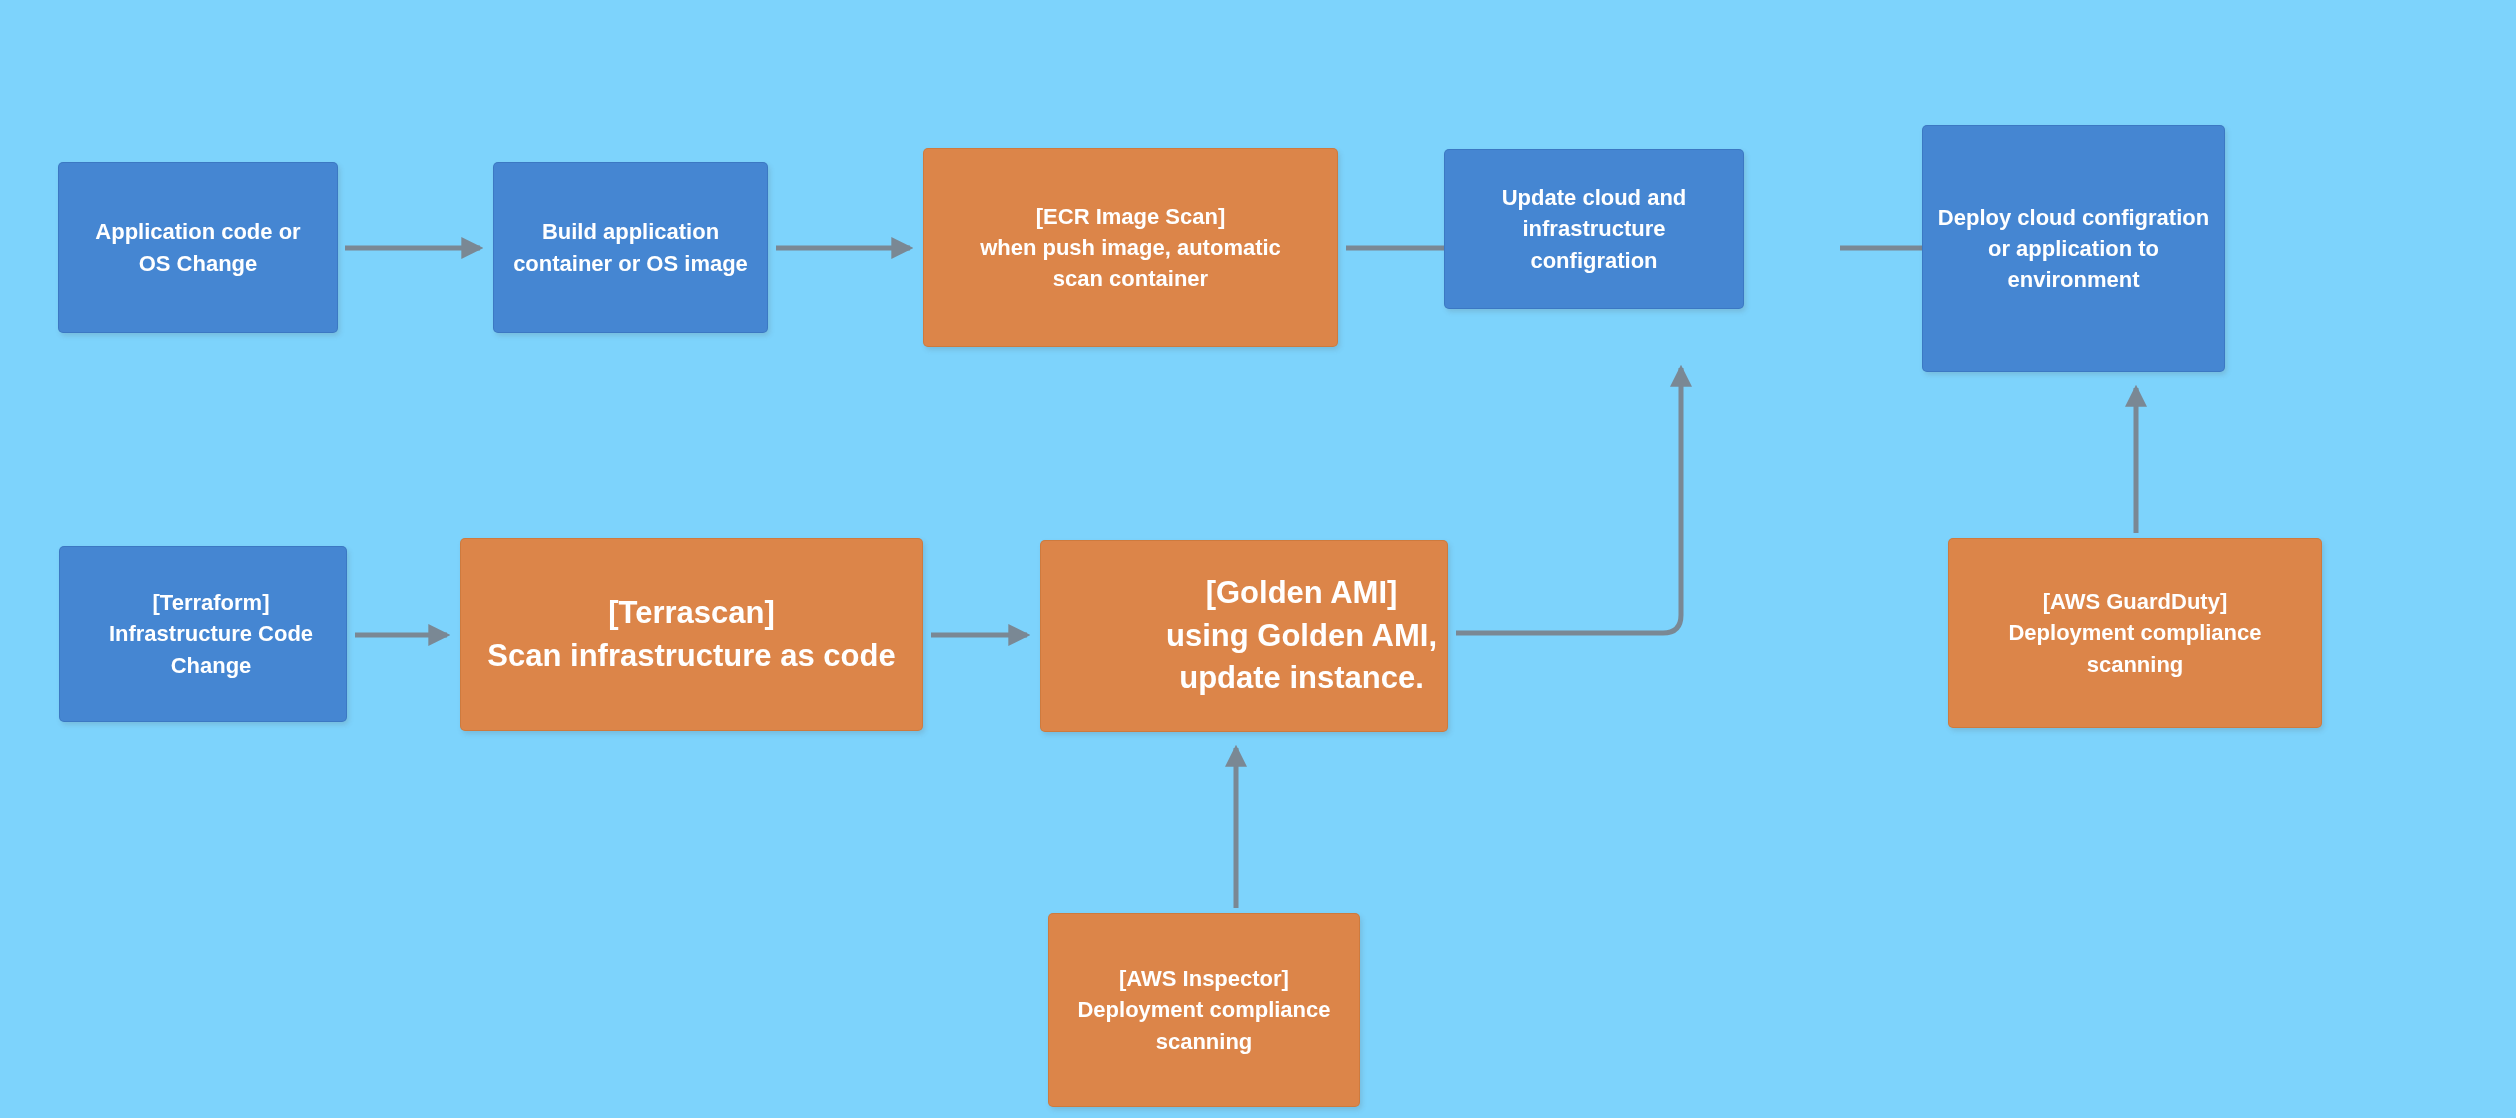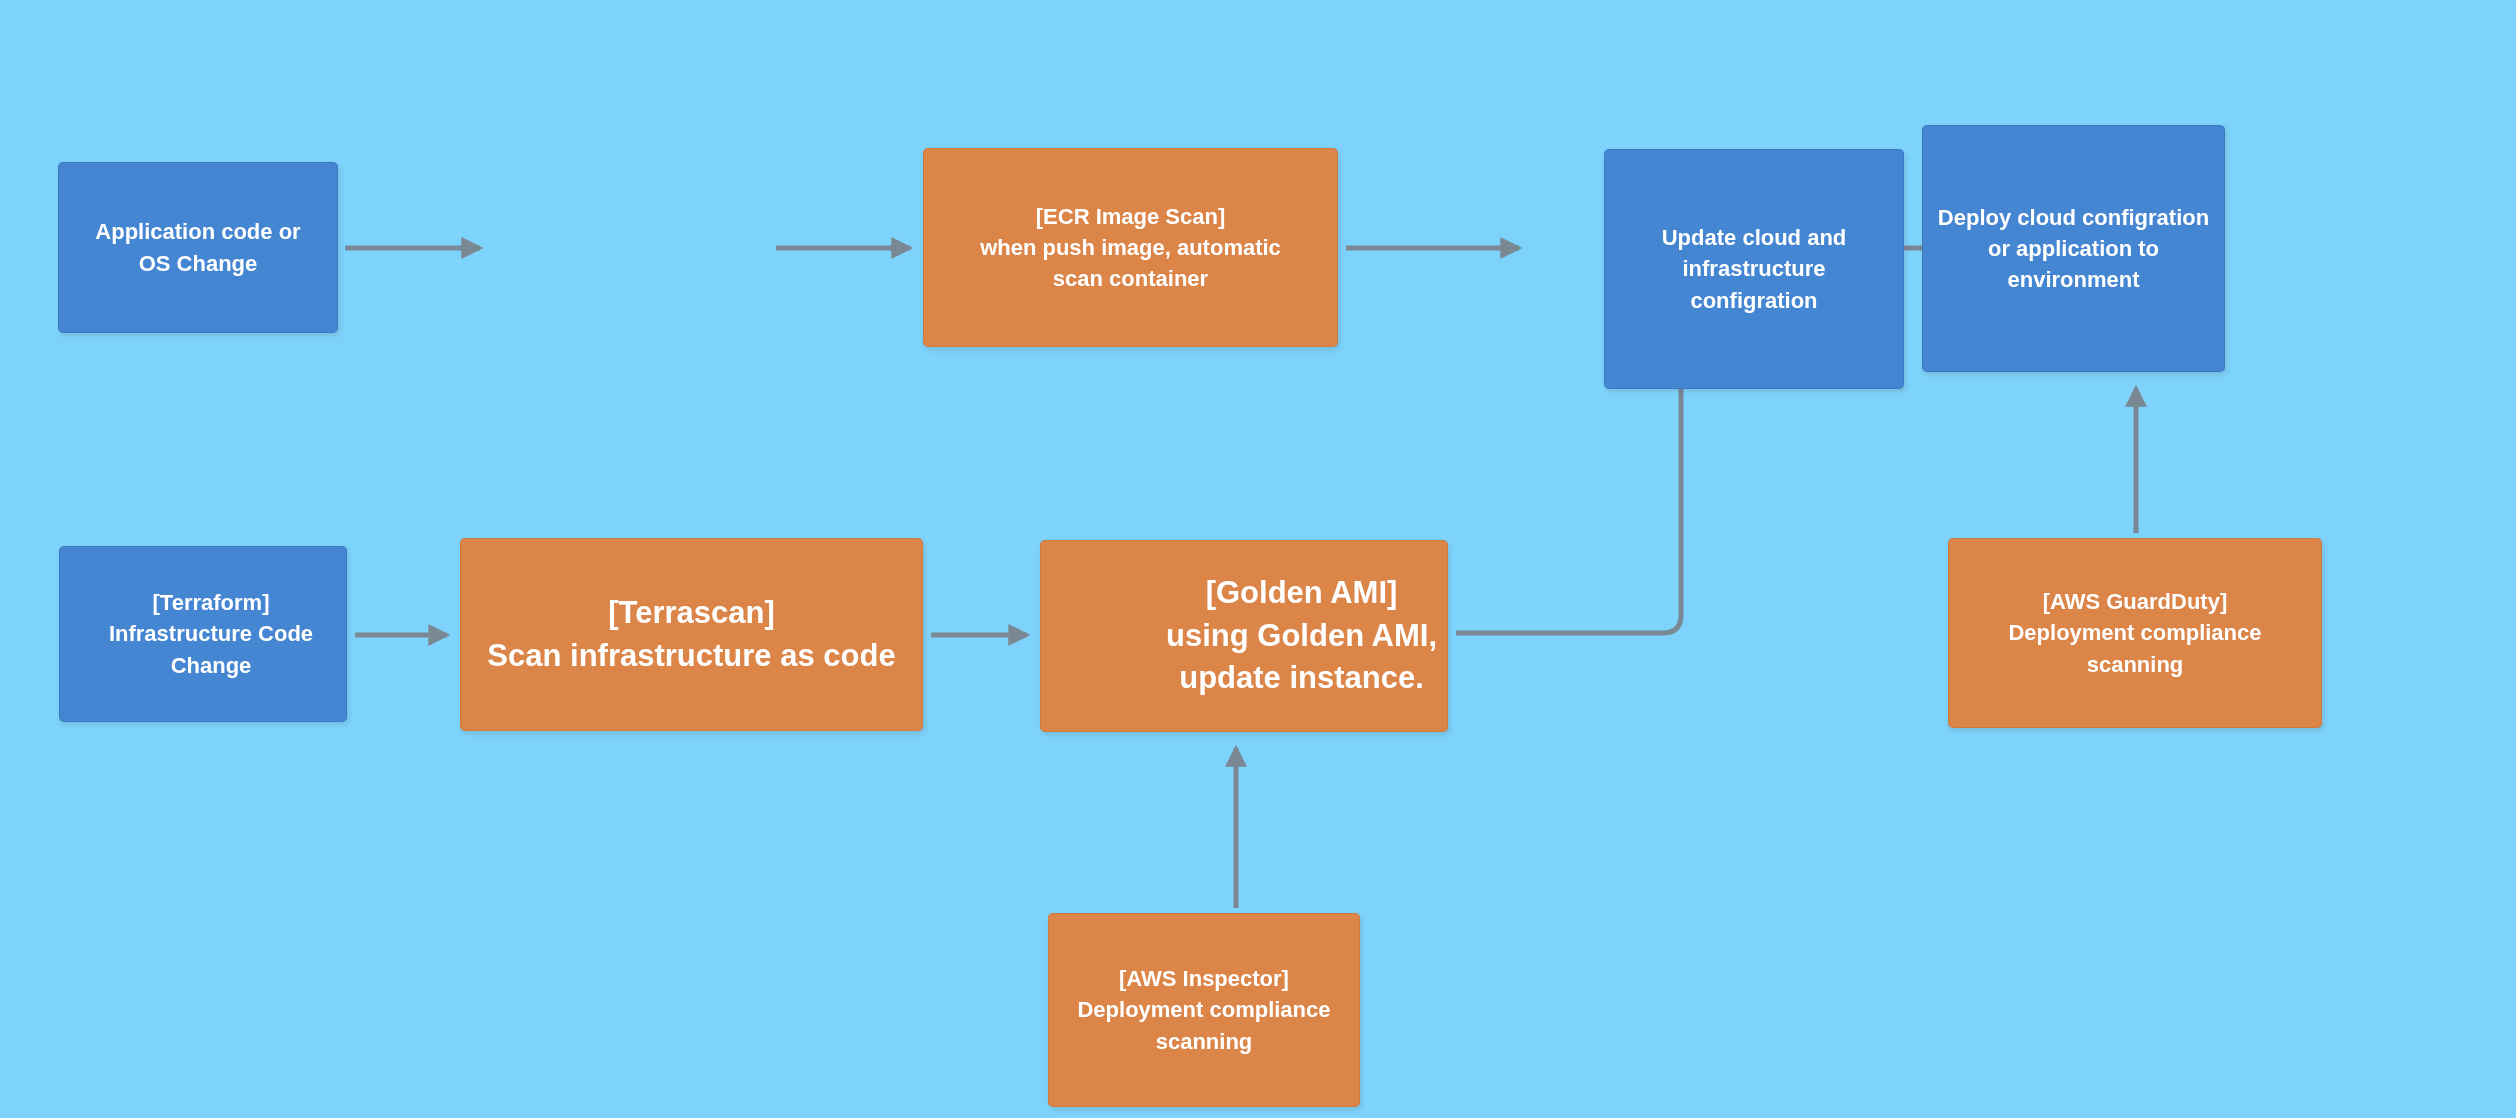--- a/index.html
+++ b/index.html
@@ -58,21 +58,21 @@
     border: 1px solid rgba(160, 90, 30, 0.25);
   }
   .node.big {
     font-size: 31px;
     line-height: 1.38;
   }
   
   #n-app        { left:   58px; top: 162px; width: 280px; height: 171px; }
   #n-build      { left:  493px; top: 162px; width: 275px; height: 171px; }
   #n-ecr        { left:  923px; top: 148px; width: 415px; height: 199px; }
-  #n-update     { left: 1604px; top: 149px; width: 300px; height: 240px; }
+  #n-update     { left: 1444px; top: 149px; width: 300px; height: 160px; }
   #n-deploy     { left: 1922px; top: 125px; width: 303px; height: 247px; }
   #n-terraform  { left:   59px; top: 546px; width: 288px; height: 176px; padding-left: 26px; }
   #n-terrascan  { left:  460px; top: 538px; width: 463px; height: 193px; }
   #n-golden     { left: 1040px; top: 540px; width: 408px; height: 192px; justify-content: flex-end; }
   #n-guardduty  { left: 1948px; top: 538px; width: 374px; height: 190px; }
   #n-inspector  { left: 1048px; top: 913px; width: 312px; height: 194px; }
 </style>
 </head>
 <body>
 
@@ -93,20 +93,24 @@
     <path class="edge" d="M 1456 633 H 1663 Q 1681 633 1681 615 V 368" marker-end="url(#arrowhead)"></path>
     <path class="edge" d="M 1236 908 V 748" marker-end="url(#arrowhead)"></path>
     <path class="edge" d="M 2136 533 V 388" marker-end="url(#arrowhead)"></path>
   </svg>
 
   <div class="node blue" id="n-app">
     <span class="label">Application code or
 OS Change</span>
   </div>
 
+  <div class="node blue" id="n-build">
+    <span class="label">Build application
+container or OS image</span>
+  </div>
 
   <div class="node orange" id="n-ecr">
     <span class="label">[ECR Image Scan]
 when push image, automatic
 scan container</span>
   </div>
 
   <div class="node blue" id="n-update">
     <span class="label">Update cloud and
 infrastructure

